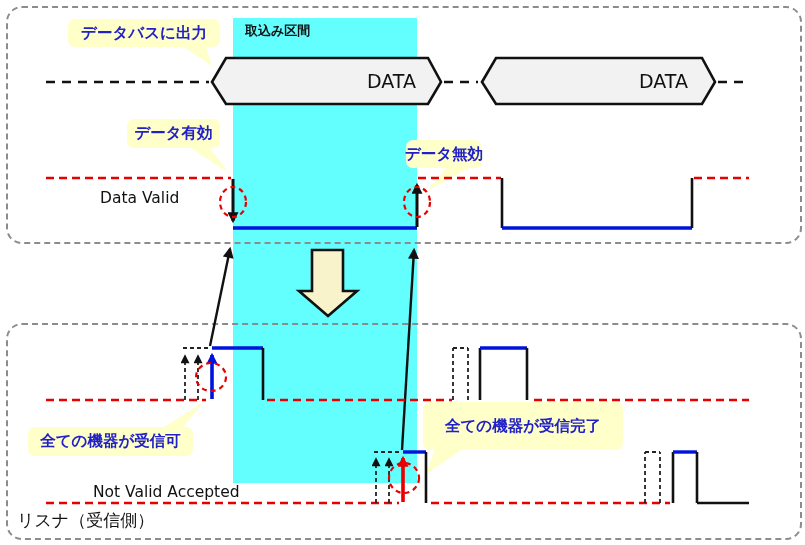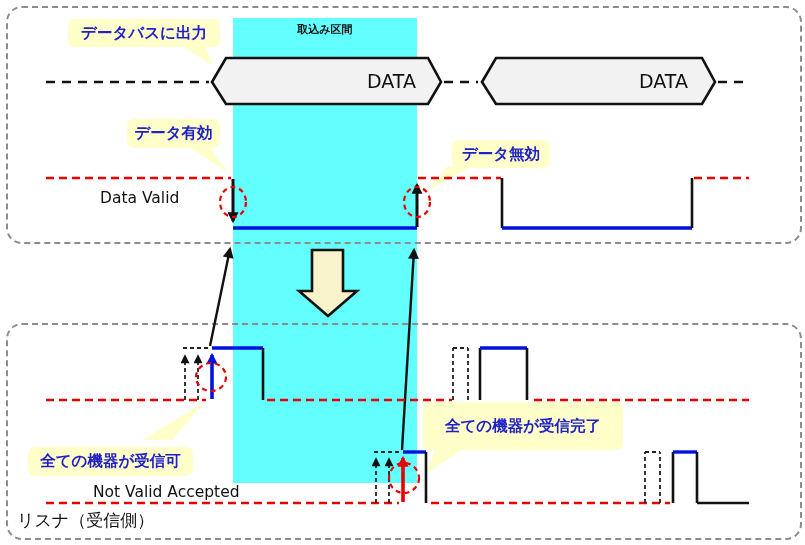--- a/index.html
+++ b/index.html
@@ -13,21 +13,21 @@
   .cyan{position:absolute;left:233px;top:18px;width:184px;height:465px;background:var(--cyan-band);}
   .panel{position:absolute;left:6px;width:792px;border:2px dashed var(--panel-border);border-radius:16px;background:transparent;}
   .panel.top{top:6px;height:234px;}
   .panel.bottom{top:323px;height:213px;}
   svg.overlay{position:absolute;left:0;top:0;}
   .lbl{position:absolute;white-space:nowrap;color:#111;}
   .callout{background:var(--label-bg);color:var(--label-text);border-radius:7px;
            display:flex;align-items:center;justify-content:center;font-size:15.5px;font-weight:bold;}
   .plain{font-size:15.5px;}
   .panel-name{font-size:17px;}
-  .bold-title{font-weight:bold;font-size:11px;text-align:center;}
+  .bold-title{font-weight:bold;font-size:13px;text-align:left;}
   .data-txt{font-size:19px;text-align:right;}
   
   .red-dash{stroke:var(--signal-red);stroke-width:2.7;stroke-dasharray:8 5;fill:none;}
   .blue-line{stroke:var(--signal-blue);stroke-width:3.4;fill:none;}
   .blue-arrow{stroke:var(--signal-blue);stroke-width:3.6;fill:none;}
   .red-arrow{stroke:var(--signal-red);stroke-width:3.6;fill:none;}
   .black-line{stroke:var(--line-black);stroke-width:2.6;fill:none;}
   .black-arrow{stroke:var(--line-black);stroke-width:3;fill:none;}
   .conn{stroke:var(--line-black);stroke-width:2.4;fill:none;}
   .bus-dash{stroke:var(--line-black);stroke-width:2.6;stroke-dasharray:9 7;fill:none;}
@@ -142,27 +142,27 @@
   <div class="lbl callout" style="left:68px;top:19px;width:152px;height:28px;">データバスに出力</div>
 
   <div class="lbl bold-title" style="left:245px;top:22px;width:160px;">取込み区間</div>
 
   <div class="lbl data-txt" style="left:236px;top:70px;width:180px;">DATA</div>
 
   <div class="lbl data-txt" style="left:508px;top:70px;width:180px;">DATA</div>
 
   <div class="lbl callout" style="left:127px;top:119px;width:93px;height:29px;">データ有効</div>
 
-  <div class="lbl callout" style="left:452px;top:140px;width:98px;height:28px;">データ無効</div>
+  <div class="lbl callout" style="left:406px;top:140px;width:76px;height:28px;">データ無効</div>
 
   <div class="lbl plain" style="left:100px;top:189px;width:107px;text-align:left;">Data Valid</div>
 
 
 
-  <div class="lbl callout" style="left:28px;top:447px;width:165px;height:29px;">全ての機器が受信可</div>
+  <div class="lbl callout" style="left:28px;top:427px;width:165px;height:29px;">全ての機器が受信可</div>
 
   <div class="lbl callout" style="left:423px;top:402px;width:200px;height:48px;">全ての機器が受信完了</div>
 
   <div class="lbl plain" style="left:93px;top:483px;">Not Valid Accepted</div>
 
   <div class="lbl panel-name" style="left:17px;top:509px;">リスナ（受信側）</div>
 
 </div>
 
 </body></html>

